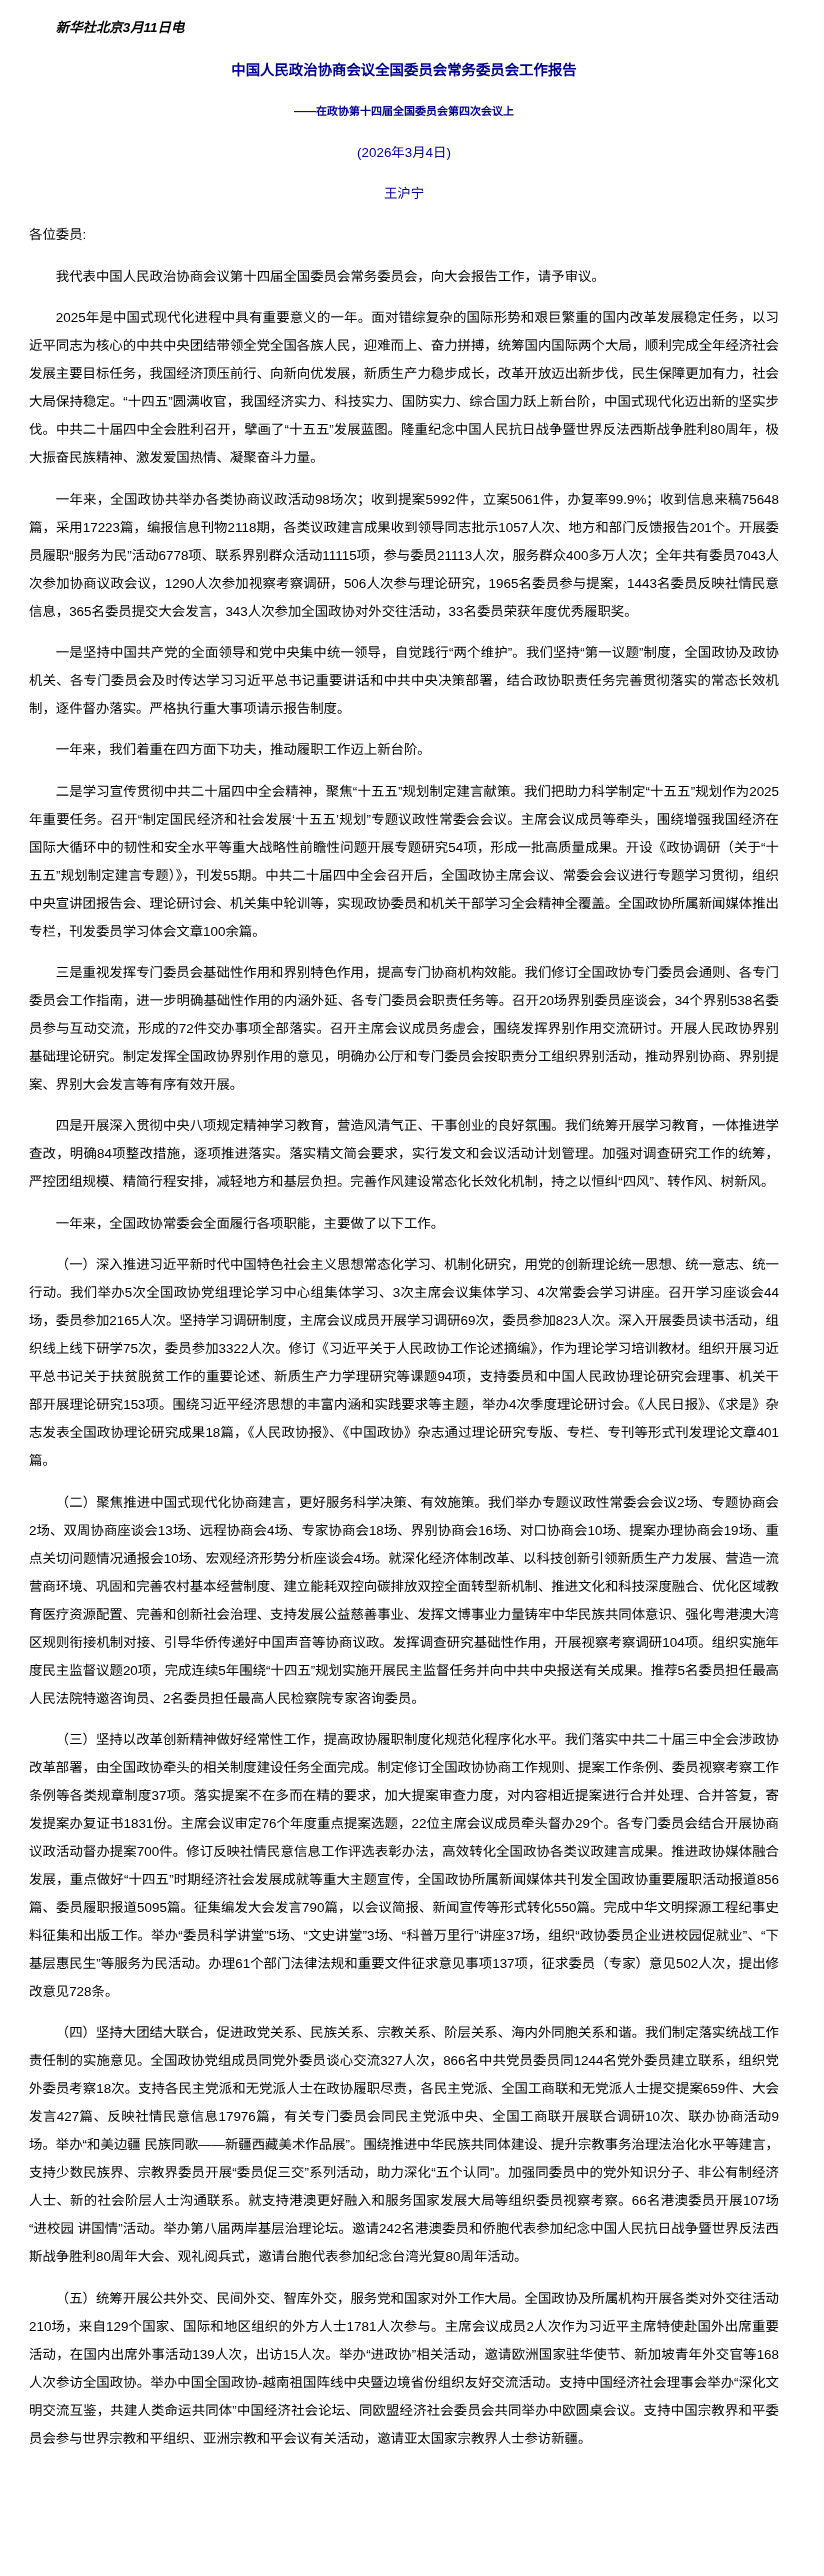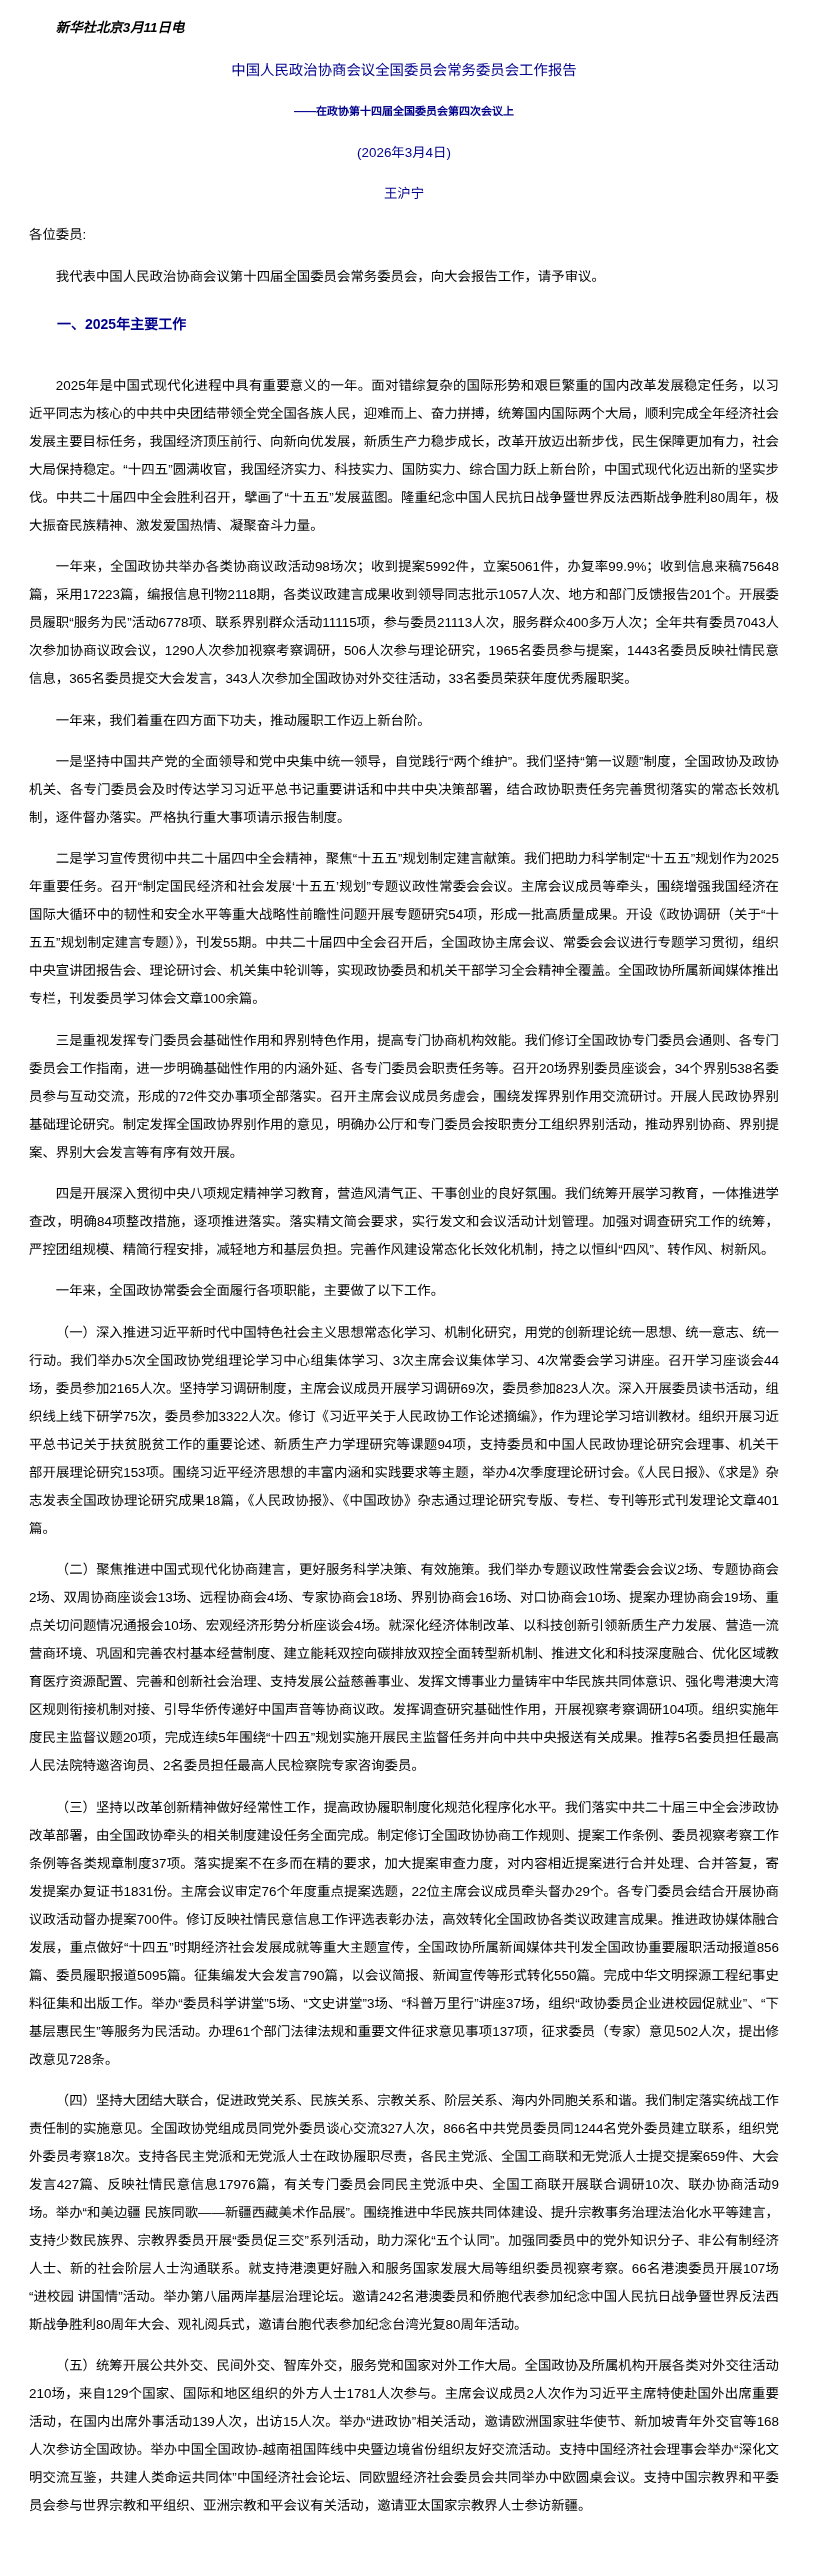--- a/index.html
+++ b/index.html
@@ -18,21 +18,21 @@
     margin: 0 0 13.4px;
     text-indent: 2em;
     font-weight: bold;
     color: #000000;
     font-style: italic;
   }
   .title {
     margin: 0 0 13.4px;
     font-size: 14.4px;
     line-height: 28px;
-    font-weight: normal;
+    font-weight: bold;
     text-align: center;
     color: #00008b;
   }
   .subtitle {
     margin: 0 0 13.4px;
     font-size: 11px;
     line-height: 28px;
     font-weight: bold;
     text-align: center;
     color: #00008b;
@@ -65,25 +65,24 @@
 
 <div class="doc">
   <p class="dateline">新华社北京3月11日电</p>
   <p class="title">中国人民政治协商会议全国委员会常务委员会工作报告</p>
   <p class="subtitle">——在政协第十四届全国委员会第四次会议上</p>
   <p class="meta">(2026年3月4日)</p>
   <p class="meta">王沪宁</p>
   <p class="salutation">各位委员:</p>
   <p class="body-para">我代表中国人民政治协商会议第十四届全国委员会常务委员会，向大会报告工作，请予审议。</p>
   <div id="report-body">
-      <p class="section-heading">一、2025年主要工作</p>
       <p class="body-para">2025年是中国式现代化进程中具有重要意义的一年。面对错综复杂的国际形势和艰巨繁重的国内改革发展稳定任务，以习近平同志为核心的中共中央团结带领全党全国各族人民，迎难而上、奋力拼搏，统筹国内国际两个大局，顺利完成全年经济社会发展主要目标任务，我国经济顶压前行、向新向优发展，新质生产力稳步成长，改革开放迈出新步伐，民生保障更加有力，社会大局保持稳定。“十四五”圆满收官，我国经济实力、科技实力、国防实力、综合国力跃上新台阶，中国式现代化迈出新的坚实步伐。中共二十届四中全会胜利召开，擘画了“十五五”发展蓝图。隆重纪念中国人民抗日战争暨世界反法西斯战争胜利80周年，极大振奋民族精神、激发爱国热情、凝聚奋斗力量。</p>
       <p class="body-para">一年来，全国政协共举办各类协商议政活动98场次；收到提案5992件，立案5061件，办复率99.9%；收到信息来稿75648篇，采用17223篇，编报信息刊物2118期，各类议政建言成果收到领导同志批示1057人次、地方和部门反馈报告201个。开展委员履职“服务为民”活动6778项、联系界别群众活动11115项，参与委员21113人次，服务群众400多万人次；全年共有委员7043人次参加协商议政会议，1290人次参加视察考察调研，506人次参与理论研究，1965名委员参与提案，1443名委员反映社情民意信息，365名委员提交大会发言，343人次参加全国政协对外交往活动，33名委员荣获年度优秀履职奖。</p>
+      <p class="body-para">一是坚持中国共产党的全面领导和党中央集中统一领导，自觉践行“两个维护”。我们坚持“第一议题”制度，全国政协及政协机关、各专门委员会及时传达学习习近平总书记重要讲话和中共中央决策部署，结合政协职责任务完善贯彻落实的常态长效机制，逐件督办落实。严格执行重大事项请示报告制度。</p>
       <p class="body-para">一年来，我们着重在四方面下功夫，推动履职工作迈上新台阶。</p>
-      <p class="body-para">一是坚持中国共产党的全面领导和党中央集中统一领导，自觉践行“两个维护”。我们坚持“第一议题”制度，全国政协及政协机关、各专门委员会及时传达学习习近平总书记重要讲话和中共中央决策部署，结合政协职责任务完善贯彻落实的常态长效机制，逐件督办落实。严格执行重大事项请示报告制度。</p>
       <p class="body-para">二是学习宣传贯彻中共二十届四中全会精神，聚焦“十五五”规划制定建言献策。我们把助力科学制定“十五五”规划作为2025年重要任务。召开“制定国民经济和社会发展‘十五五’规划”专题议政性常委会会议。主席会议成员等牵头，围绕增强我国经济在国际大循环中的韧性和安全水平等重大战略性前瞻性问题开展专题研究54项，形成一批高质量成果。开设《政协调研（关于“十五五”规划制定建言专题）》，刊发55期。中共二十届四中全会召开后，全国政协主席会议、常委会会议进行专题学习贯彻，组织中央宣讲团报告会、理论研讨会、机关集中轮训等，实现政协委员和机关干部学习全会精神全覆盖。全国政协所属新闻媒体推出专栏，刊发委员学习体会文章100余篇。</p>
       <p class="body-para">三是重视发挥专门委员会基础性作用和界别特色作用，提高专门协商机构效能。我们修订全国政协专门委员会通则、各专门委员会工作指南，进一步明确基础性作用的内涵外延、各专门委员会职责任务等。召开20场界别委员座谈会，34个界别538名委员参与互动交流，形成的72件交办事项全部落实。召开主席会议成员务虚会，围绕发挥界别作用交流研讨。开展人民政协界别基础理论研究。制定发挥全国政协界别作用的意见，明确办公厅和专门委员会按职责分工组织界别活动，推动界别协商、界别提案、界别大会发言等有序有效开展。</p>
       <p class="body-para">四是开展深入贯彻中央八项规定精神学习教育，营造风清气正、干事创业的良好氛围。我们统筹开展学习教育，一体推进学查改，明确84项整改措施，逐项推进落实。落实精文简会要求，实行发文和会议活动计划管理。加强对调查研究工作的统筹，严控团组规模、精简行程安排，减轻地方和基层负担。完善作风建设常态化长效化机制，持之以恒纠“四风”、转作风、树新风。</p>
       <p class="body-para">一年来，全国政协常委会全面履行各项职能，主要做了以下工作。</p>
       <p class="body-para">（一）深入推进习近平新时代中国特色社会主义思想常态化学习、机制化研究，用党的创新理论统一思想、统一意志、统一行动。我们举办5次全国政协党组理论学习中心组集体学习、3次主席会议集体学习、4次常委会学习讲座。召开学习座谈会44场，委员参加2165人次。坚持学习调研制度，主席会议成员开展学习调研69次，委员参加823人次。深入开展委员读书活动，组织线上线下研学75次，委员参加3322人次。修订《习近平关于人民政协工作论述摘编》，作为理论学习培训教材。组织开展习近平总书记关于扶贫脱贫工作的重要论述、新质生产力学理研究等课题94项，支持委员和中国人民政协理论研究会理事、机关干部开展理论研究153项。围绕习近平经济思想的丰富内涵和实践要求等主题，举办4次季度理论研讨会。《人民日报》、《求是》杂志发表全国政协理论研究成果18篇，《人民政协报》、《中国政协》杂志通过理论研究专版、专栏、专刊等形式刊发理论文章401篇。</p>
       <p class="body-para">（二）聚焦推进中国式现代化协商建言，更好服务科学决策、有效施策。我们举办专题议政性常委会会议2场、专题协商会2场、双周协商座谈会13场、远程协商会4场、专家协商会18场、界别协商会16场、对口协商会10场、提案办理协商会19场、重点关切问题情况通报会10场、宏观经济形势分析座谈会4场。就深化经济体制改革、以科技创新引领新质生产力发展、营造一流营商环境、巩固和完善农村基本经营制度、建立能耗双控向碳排放双控全面转型新机制、推进文化和科技深度融合、优化区域教育医疗资源配置、完善和创新社会治理、支持发展公益慈善事业、发挥文博事业力量铸牢中华民族共同体意识、强化粤港澳大湾区规则衔接机制对接、引导华侨传递好中国声音等协商议政。发挥调查研究基础性作用，开展视察考察调研104项。组织实施年度民主监督议题20项，完成连续5年围绕“十四五”规划实施开展民主监督任务并向中共中央报送有关成果。推荐5名委员担任最高人民法院特邀咨询员、2名委员担任最高人民检察院专家咨询委员。</p>
       <p class="body-para">（三）坚持以改革创新精神做好经常性工作，提高政协履职制度化规范化程序化水平。我们落实中共二十届三中全会涉政协改革部署，由全国政协牵头的相关制度建设任务全面完成。制定修订全国政协协商工作规则、提案工作条例、委员视察考察工作条例等各类规章制度37项。落实提案不在多而在精的要求，加大提案审查力度，对内容相近提案进行合并处理、合并答复，寄发提案办复证书1831份。主席会议审定76个年度重点提案选题，22位主席会议成员牵头督办29个。各专门委员会结合开展协商议政活动督办提案700件。修订反映社情民意信息工作评选表彰办法，高效转化全国政协各类议政建言成果。推进政协媒体融合发展，重点做好“十四五”时期经济社会发展成就等重大主题宣传，全国政协所属新闻媒体共刊发全国政协重要履职活动报道856篇、委员履职报道5095篇。征集编发大会发言790篇，以会议简报、新闻宣传等形式转化550篇。完成中华文明探源工程纪事史料征集和出版工作。举办“委员科学讲堂”5场、“文史讲堂”3场、“科普万里行”讲座37场，组织“政协委员企业进校园促就业”、“下基层惠民生”等服务为民活动。办理61个部门法律法规和重要文件征求意见事项137项，征求委员（专家）意见502人次，提出修改意见728条。</p>
       <p class="body-para">（四）坚持大团结大联合，促进政党关系、民族关系、宗教关系、阶层关系、海内外同胞关系和谐。我们制定落实统战工作责任制的实施意见。全国政协党组成员同党外委员谈心交流327人次，866名中共党员委员同1244名党外委员建立联系，组织党外委员考察18次。支持各民主党派和无党派人士在政协履职尽责，各民主党派、全国工商联和无党派人士提交提案659件、大会发言427篇、反映社情民意信息17976篇，有关专门委员会同民主党派中央、全国工商联开展联合调研10次、联办协商活动9场。举办“和美边疆 民族同歌——新疆西藏美术作品展”。围绕推进中华民族共同体建设、提升宗教事务治理法治化水平等建言，支持少数民族界、宗教界委员开展“委员促三交”系列活动，助力深化“五个认同”。加强同委员中的党外知识分子、非公有制经济人士、新的社会阶层人士沟通联系。就支持港澳更好融入和服务国家发展大局等组织委员视察考察。66名港澳委员开展107场“进校园 讲国情”活动。举办第八届两岸基层治理论坛。邀请242名港澳委员和侨胞代表参加纪念中国人民抗日战争暨世界反法西斯战争胜利80周年大会、观礼阅兵式，邀请台胞代表参加纪念台湾光复80周年活动。</p>
       <p class="body-para">（五）统筹开展公共外交、民间外交、智库外交，服务党和国家对外工作大局。全国政协及所属机构开展各类对外交往活动210场，来自129个国家、国际和地区组织的外方人士1781人次参与。主席会议成员2人次作为习近平主席特使赴国外出席重要活动，在国内出席外事活动139人次，出访15人次。举办“进政协”相关活动，邀请欧洲国家驻华使节、新加坡青年外交官等168人次参访全国政协。举办中国全国政协-越南祖国阵线中央暨边境省份组织友好交流活动。支持中国经济社会理事会举办“深化文明交流互鉴，共建人类命运共同体”中国经济社会论坛、同欧盟经济社会委员会共同举办中欧圆桌会议。支持中国宗教界和平委员会参与世界宗教和平组织、亚洲宗教和平会议有关活动，邀请亚太国家宗教界人士参访新疆。</p>
     </div>

